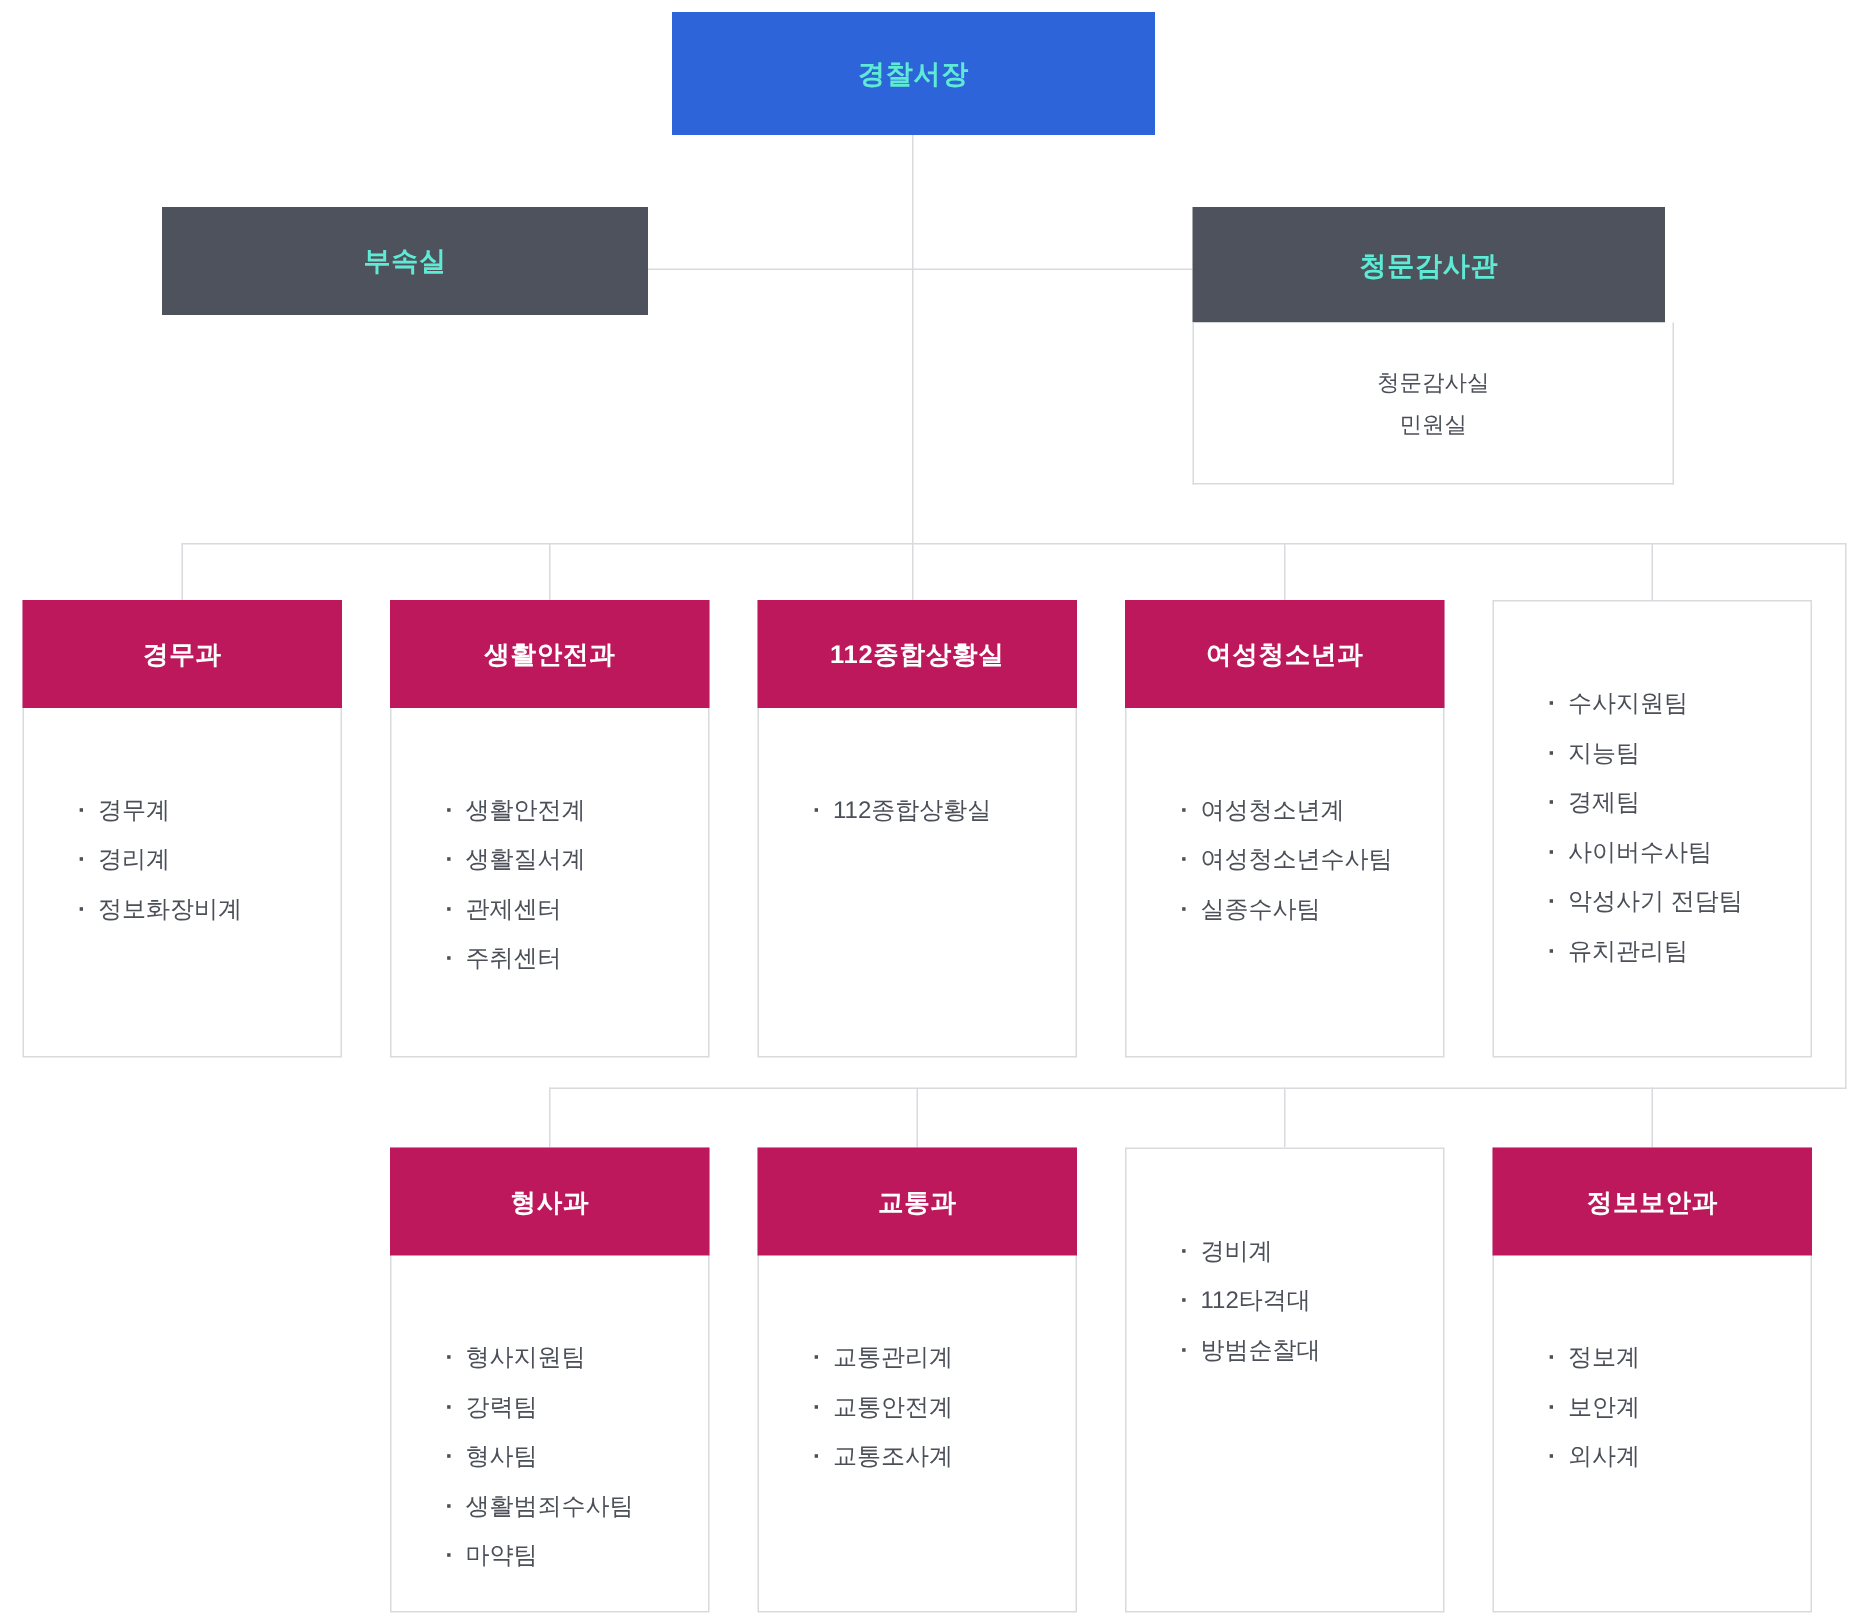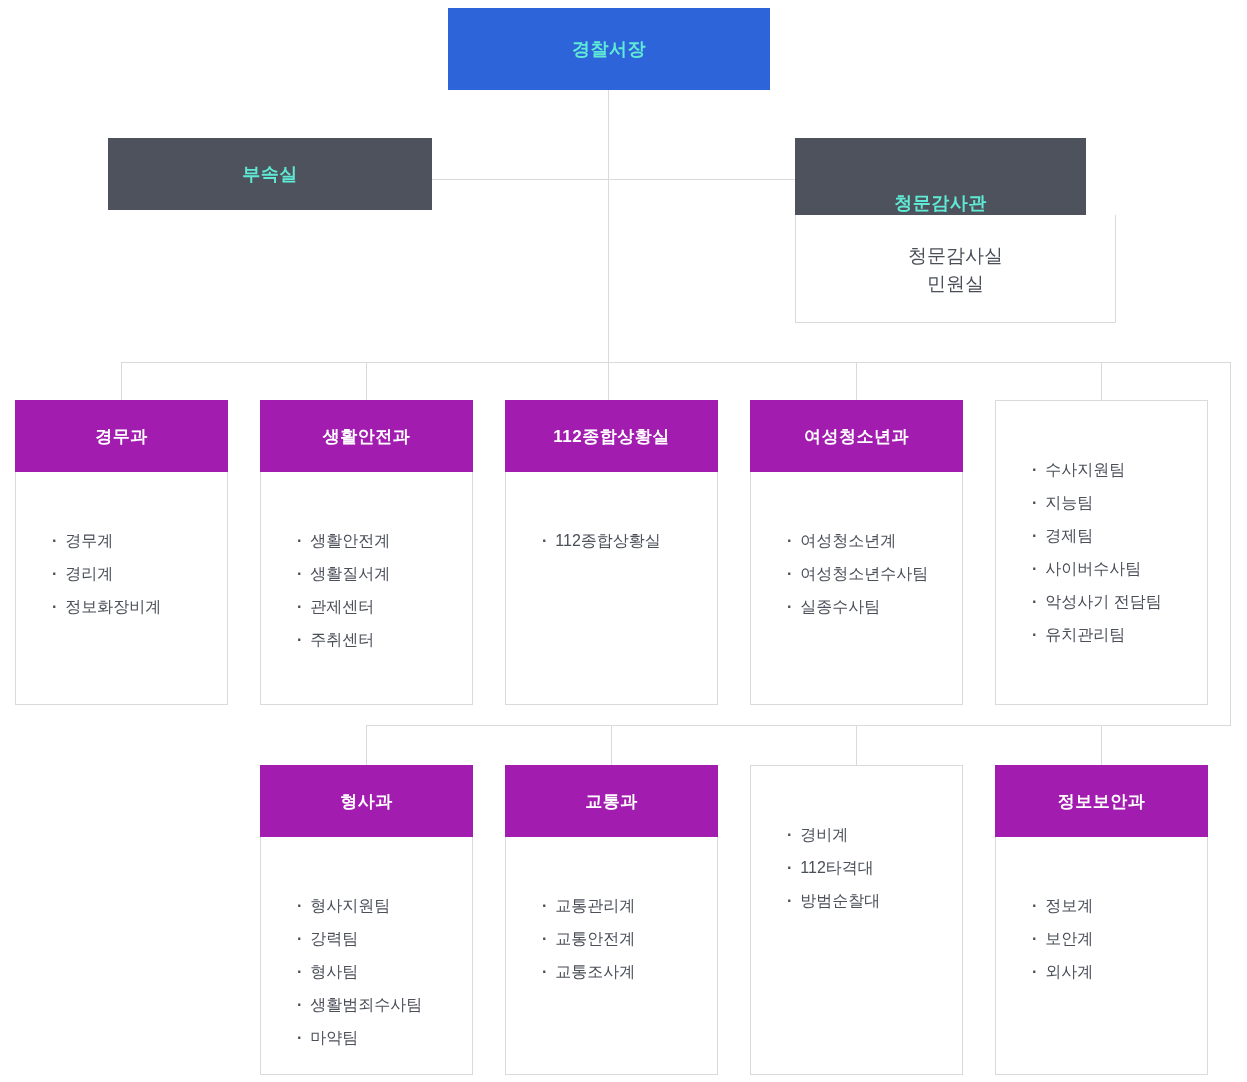--- a/index.html
+++ b/index.html
@@ -28,47 +28,47 @@
     align-items: center;
     justify-content: center;
     color: #5eead4;
     font-weight: 700;
     font-size: 18px;
     letter-spacing: 0.5px;
     box-sizing: border-box;
   }
   .box.chief { left: 448px; top: 8px; width: 322px; height: 82px; background: #2e64d9; }
   .box.annex { left: 108px; top: 138px; width: 324px; height: 72px; background: #4e525c; }
-  .box.audit-head { left: 795px; top: 138px; width: 291px; height: 77px; background: #4e525c; align-items: flex-end; }
+  .box.audit-head { left: 795px; top: 138px; width: 315px; height: 77px; background: #4e525c; }
 
   .audit-body {
     position: absolute;
     left: 795px; top: 215px; width: 321px; height: 108px;
     background: #ffffff;
     border: 1px solid #d8dade;
     border-top: none;
     box-sizing: border-box;
     text-align: center;
     padding-top: 27px;
-    font-size: 19px;
+    font-size: 15px;
     line-height: 28px;
     color: #4b4f58;
   }
 
   .dept {
     position: absolute;
     width: 213px;
     background: #ffffff;
     border: 1px solid #d8dade;
     box-sizing: border-box;
   }
   .dept .dept-head {
     height: 72px;
     margin: -1px -1px 0 -1px;
-    background: #a21caf;
+    background: #be185d;
     color: #ffffff;
     font-weight: 700;
     font-size: 17px;
     letter-spacing: 0.5px;
     display: flex;
     align-items: center;
     justify-content: center;
   }
   .dept ul.dept-body {
     list-style: none;

